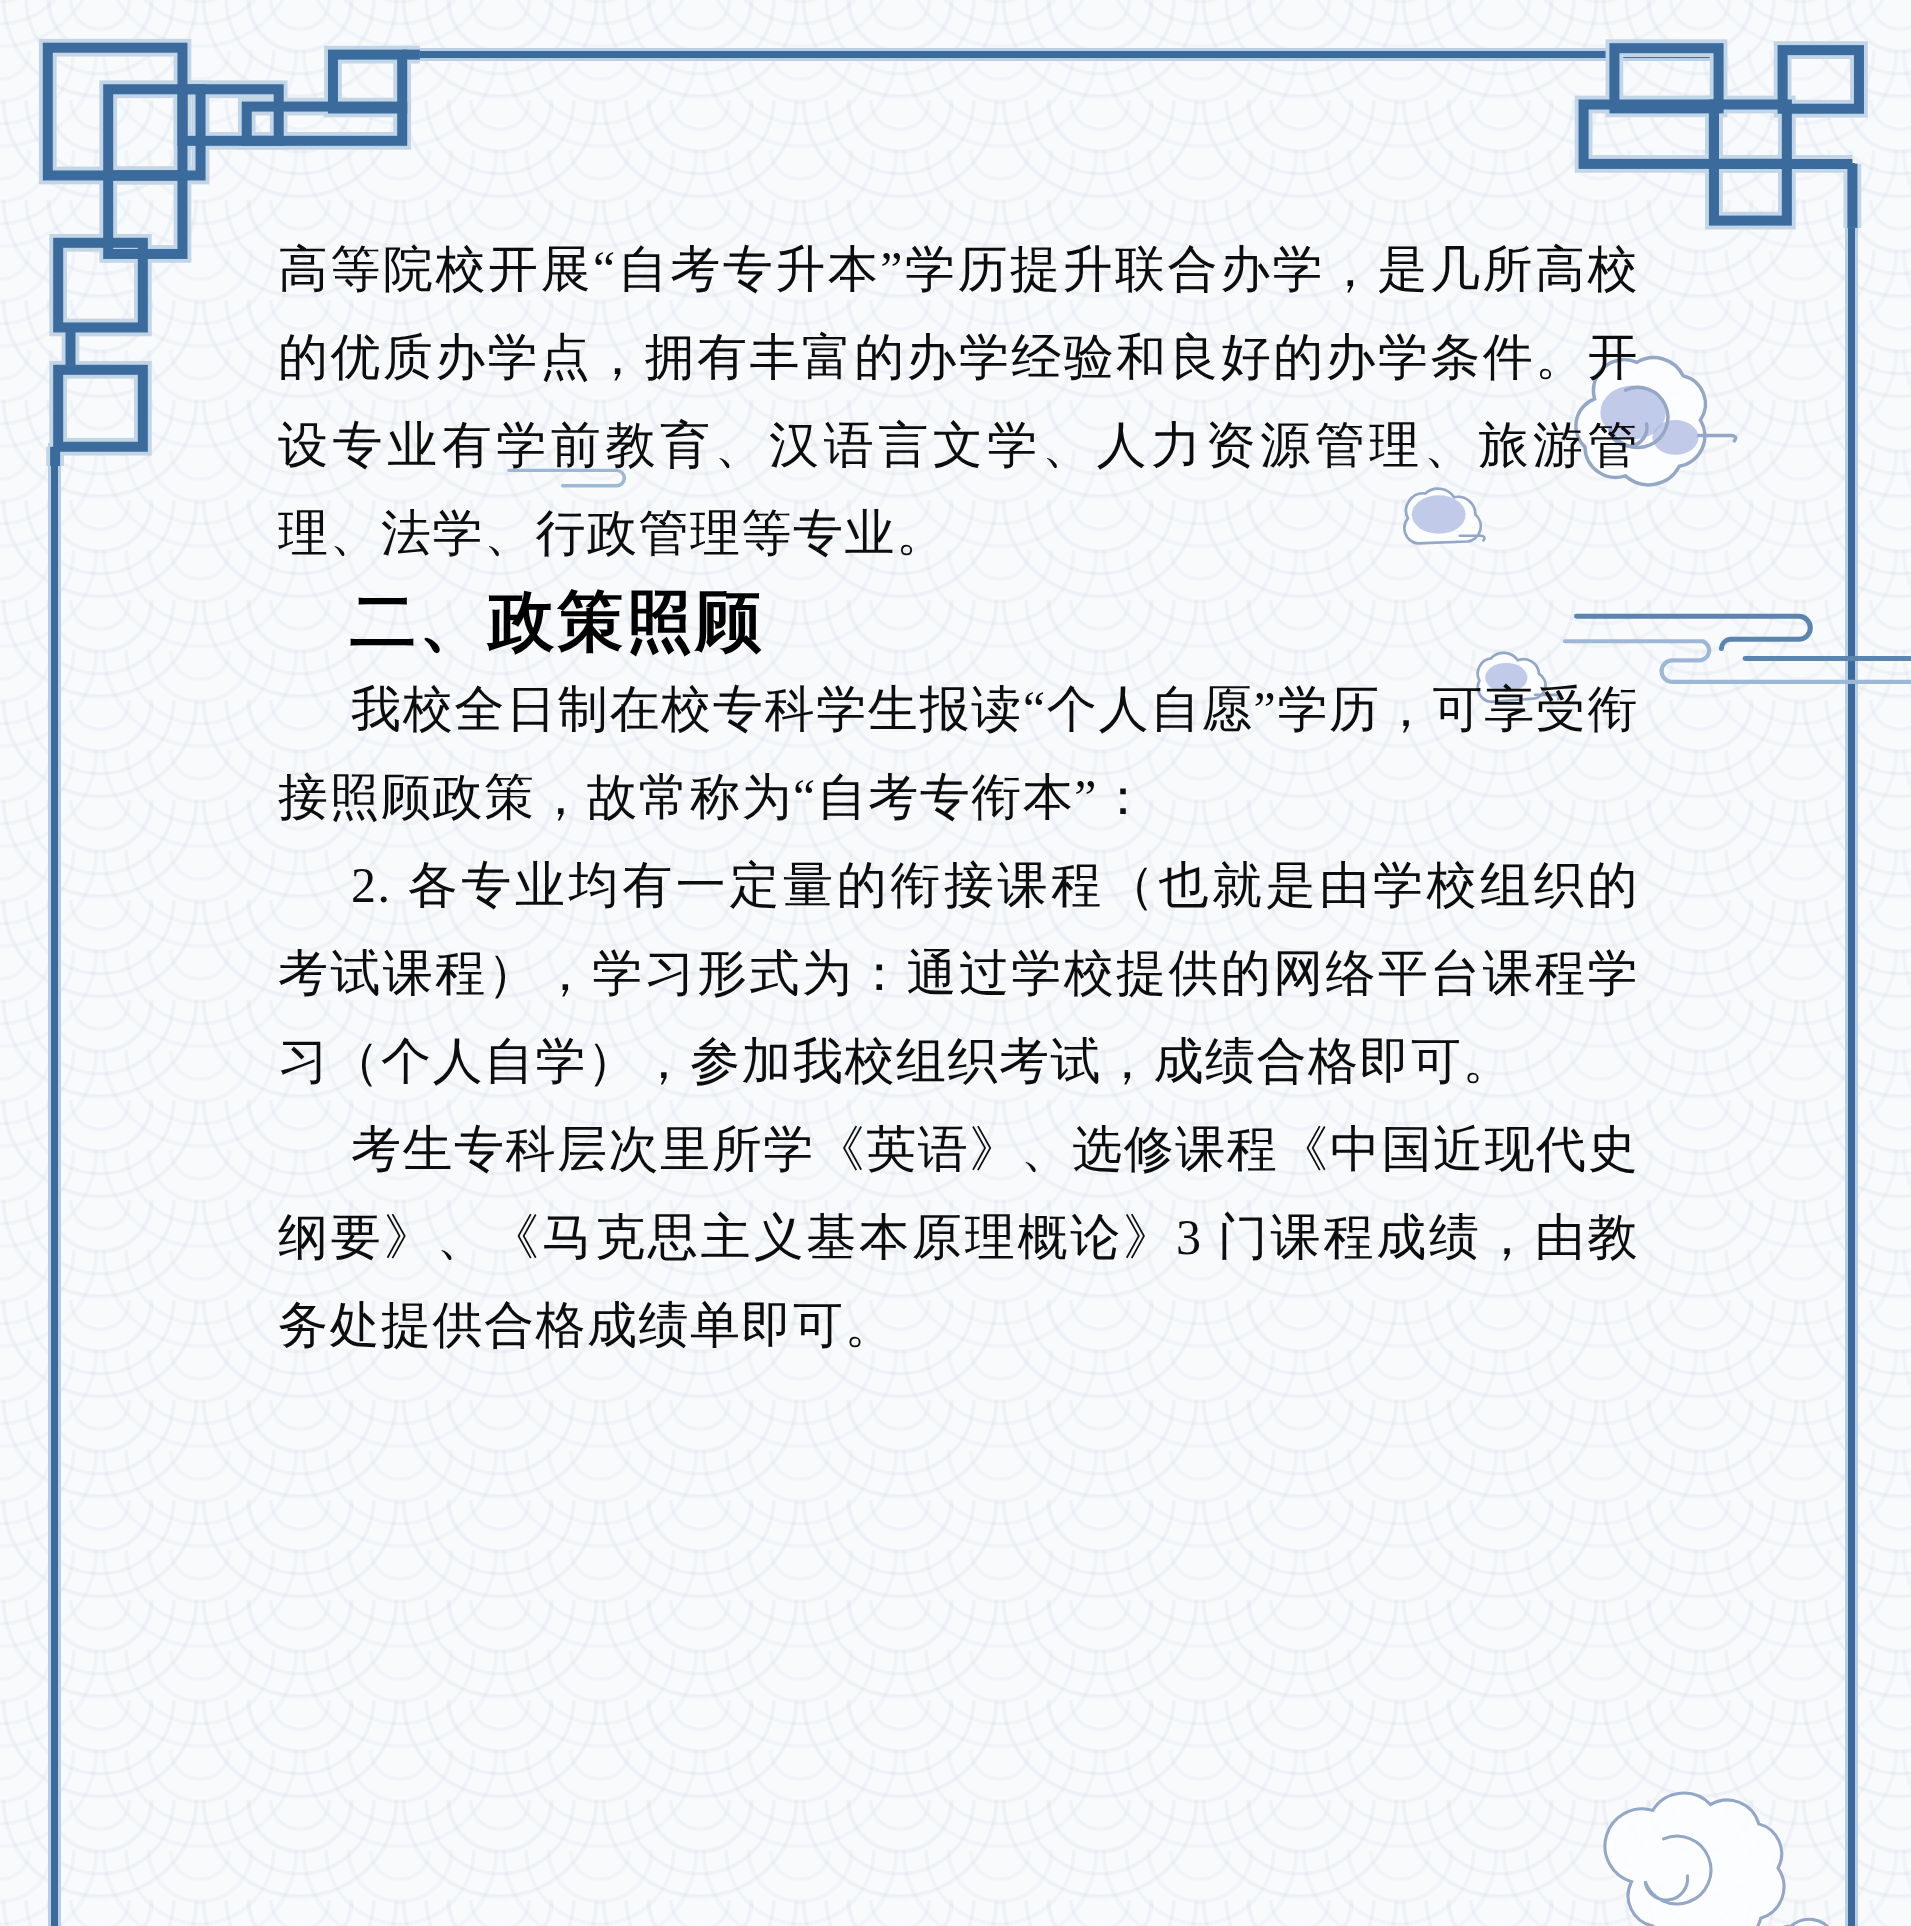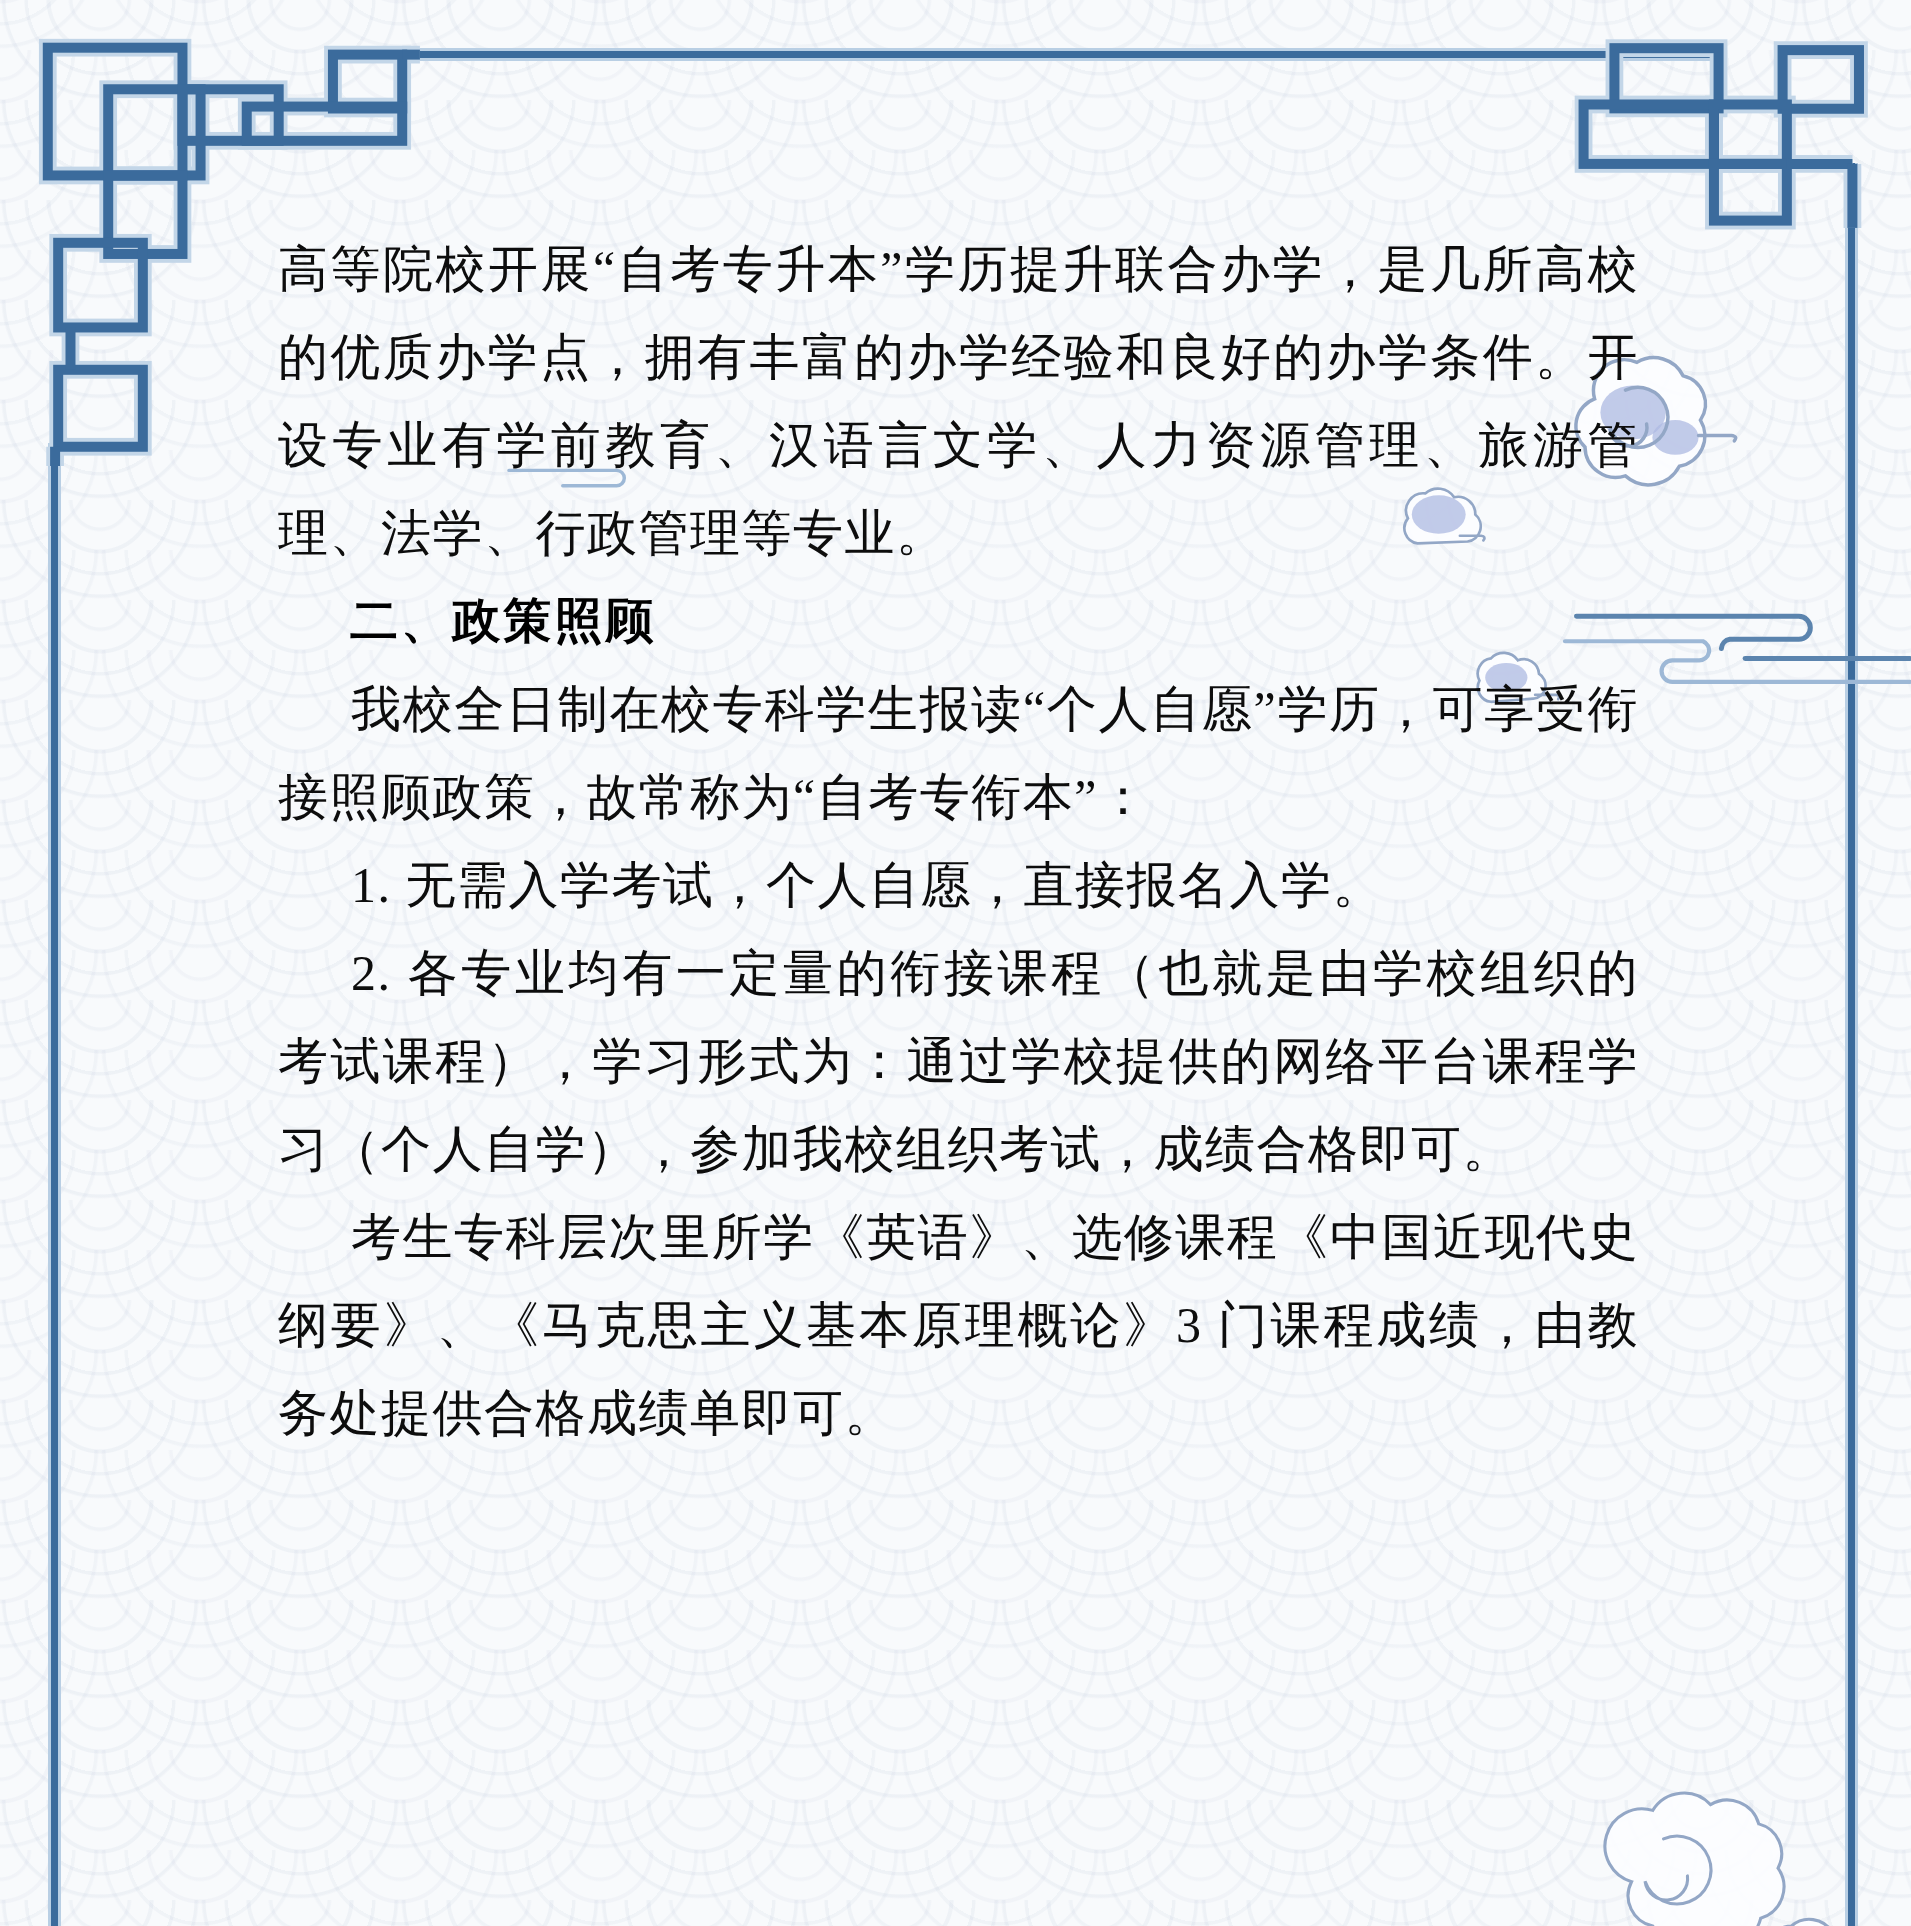--- a/index.html
+++ b/index.html
@@ -36,21 +36,21 @@
     position:absolute;left:278px;top:225px;width:1361px;
     font-family:"Liberation Serif","DejaVu Serif",serif;
     font-size:50px;line-height:88px;letter-spacing:1.5px;
     color:#0d0d0d;text-align:justify;
   }
   .content p{margin:0;text-indent:73px;font-family:Liberation Serif, serif;}
   .content p.no-indent{text-indent:0;}
   .section-heading{
     margin:0;text-indent:72px;
     font-family:"Liberation Sans","DejaVu Sans",sans-serif;
-    font-size:48px;font-weight:700;line-height:88px;letter-spacing:3.1px;color:#000;
+    font-size:66px;font-weight:700;line-height:88px;letter-spacing:3.1px;color:#000;
   }
 </style>
 </head>
 <body>
 
 <div class="page">
 
   <div class="fh" id="frame-top"></div>
   <div class="fv" id="frame-right"></div>
 
@@ -129,20 +129,19 @@
   </svg>
 
   <svg style="left:501px;top:455px" width="162" height="50" viewBox="0 0 420 130">
     <path class="ribbon" stroke-width="9" d="M20,40 H300 a20,20 0 0 1 0,40 H160"></path>
   </svg>
 
   <main class="content">
     <p class="no-indent">高等院校开展“自考专升本”学历提升联合办学，是几所高校的优质办学点，拥有丰富的办学经验和良好的办学条件。开设专业有学前教育、汉语言文学、人力资源管理、旅游管理、法学、行政管理等专业。</p>
     <h2 class="section-heading">二、政策照顾</h2>
     <p>我校全日制在校专科学生报读“个人自愿”学历，可享受衔接照顾政策，故常称为“自考专衔本”：</p>
-    <p>1. 无需入学考试，个人自愿，直接报名入学。</p>
     <p>2. 各专业均有一定量的衔接课程（也就是由学校组织的考试课程），学习形式为：通过学校提供的网络平台课程学习（个人自学），参加我校组织考试，成绩合格即可。</p>
     <p>考生专科层次里所学《英语》、选修课程《中国近现代史纲要》、《马克思主义基本原理概论》3 门课程成绩，由教务处提供合格成绩单即可。</p>
 
   </main>
 
 </div>
 
 
 </body></html>

